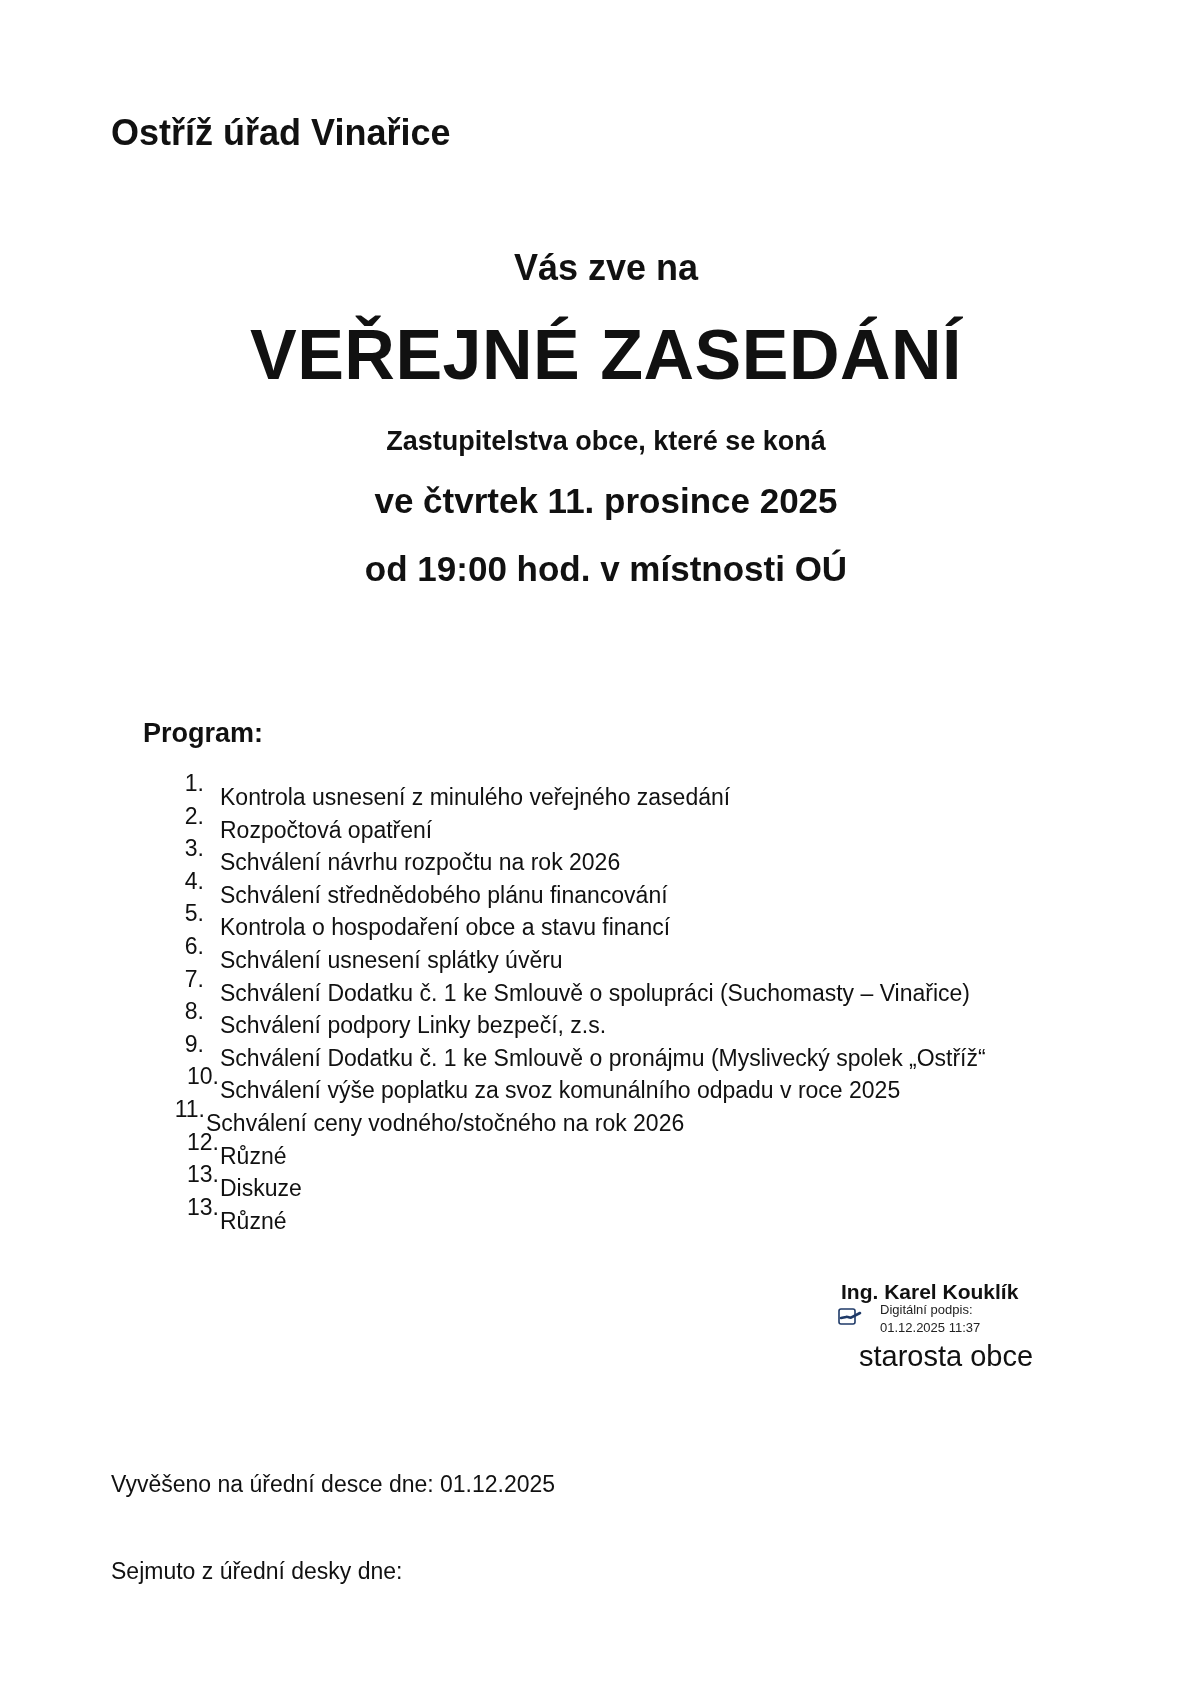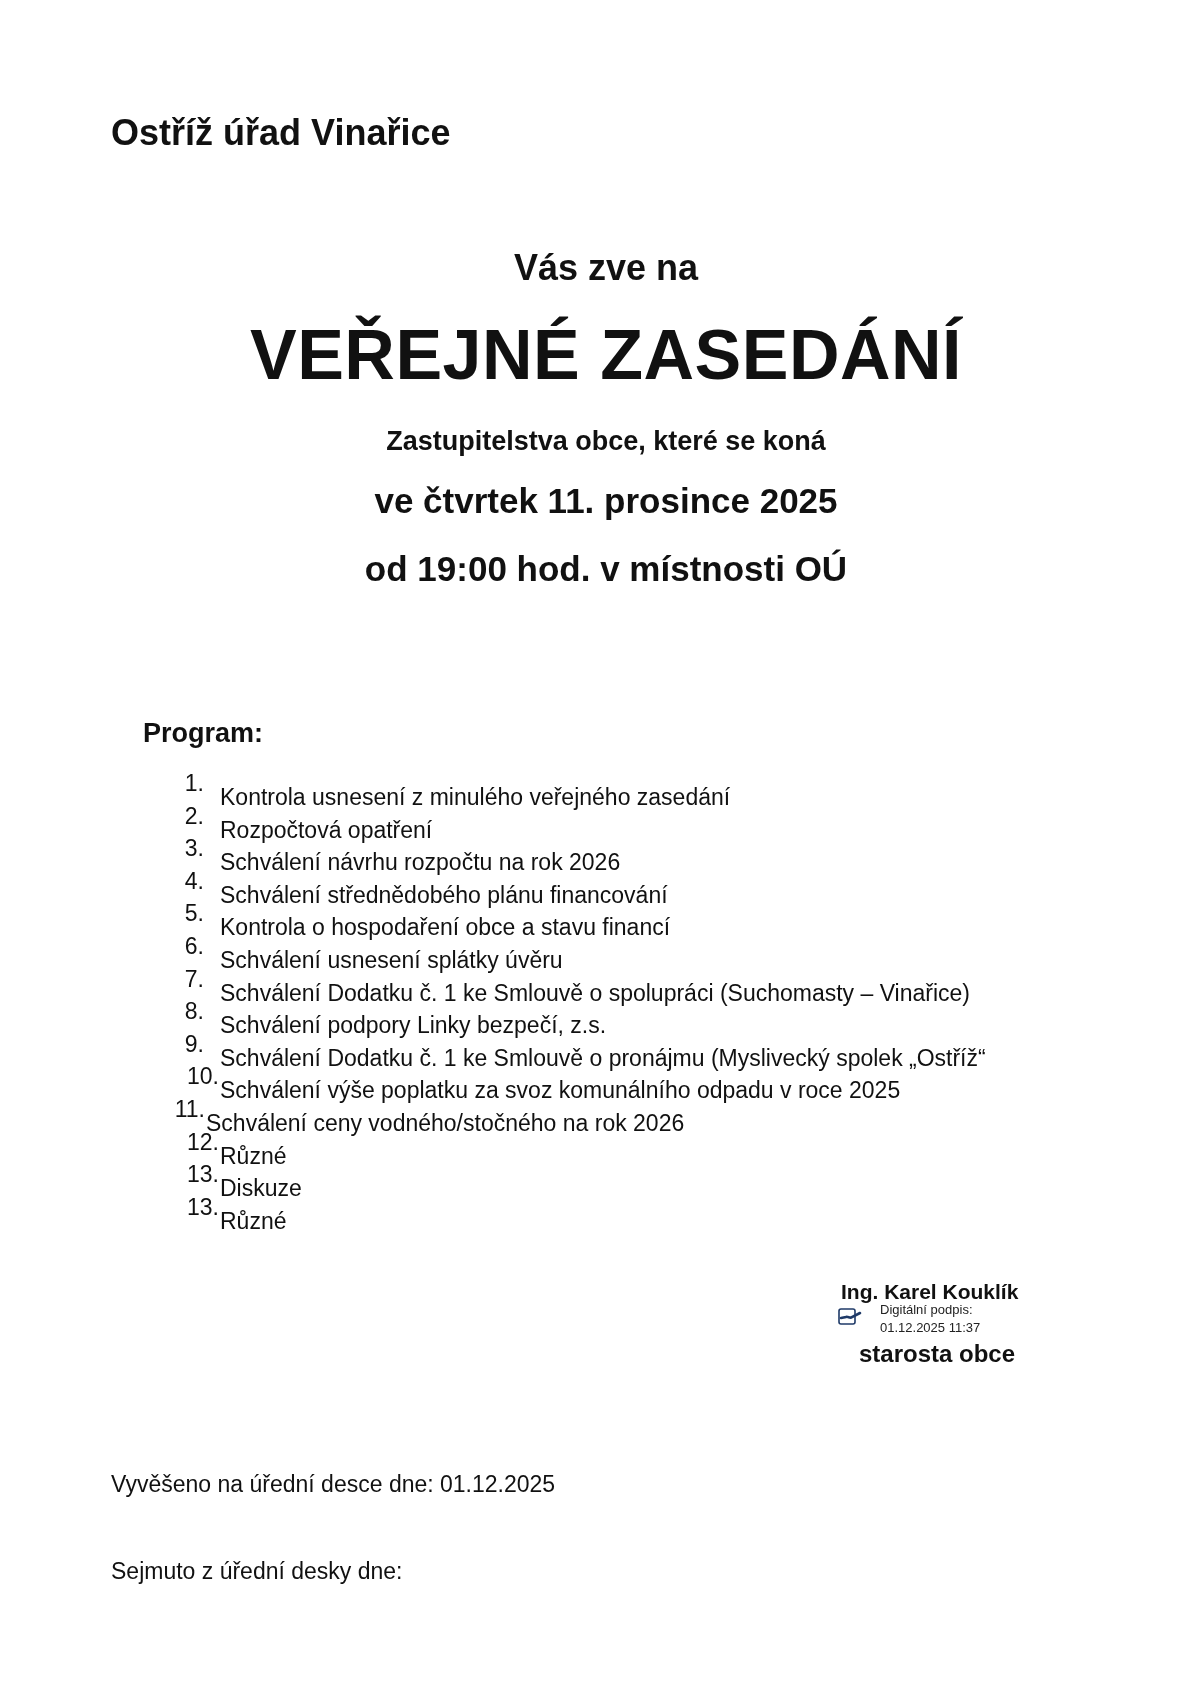--- a/index.html
+++ b/index.html
@@ -15,21 +15,21 @@
     .time { top: 549px; font-size: 35px; }
     .program-label { left: 111px; top: 718px; font-size: 27px; font-weight: bold; margin-left: 32px; }
     .agenda { position: absolute; left: 0; top: 767px; margin: 0; padding: 0; list-style: none; }
     .agenda li { position: relative; height: 32.6px; font-size: 23px; line-height: 32px; }
     .agenda .num { position: absolute; text-align: right; white-space: nowrap; }
     .agenda .txt { position: absolute; white-space: nowrap; margin-top: 14px; }
     .sig-name { left: 841px; top: 1280px; font-size: 21px; font-weight: bold; }
     .sig-icon { position: absolute; left: 838px; top: 1306px; width: 24px; height: 20px; }
     .sig-label { left: 880px; top: 1302px; font-size: 13px; color: #222; }
     .sig-date { left: 880px; top: 1320px; font-size: 13px; color: #222; }
-    .sig-role { left: 859px; top: 1340px; font-size: 24px; font-weight: bold; }
+    .sig-role { left: 859px; top: 1340px; font-size: 29px; }
     .posted { left: 111px; top: 1471px; font-size: 23px; }
     .removed { left: 111px; top: 1558px; font-size: 23px; }
   </style>
 </head>
 <body>
 
 <div class="abs org">Ostříž úřad Vinařice</div>
 
 <div class="abs center invite">Vás zve na</div>
 <div class="abs center title">VEŘEJNÉ ZASEDÁNÍ</div>

